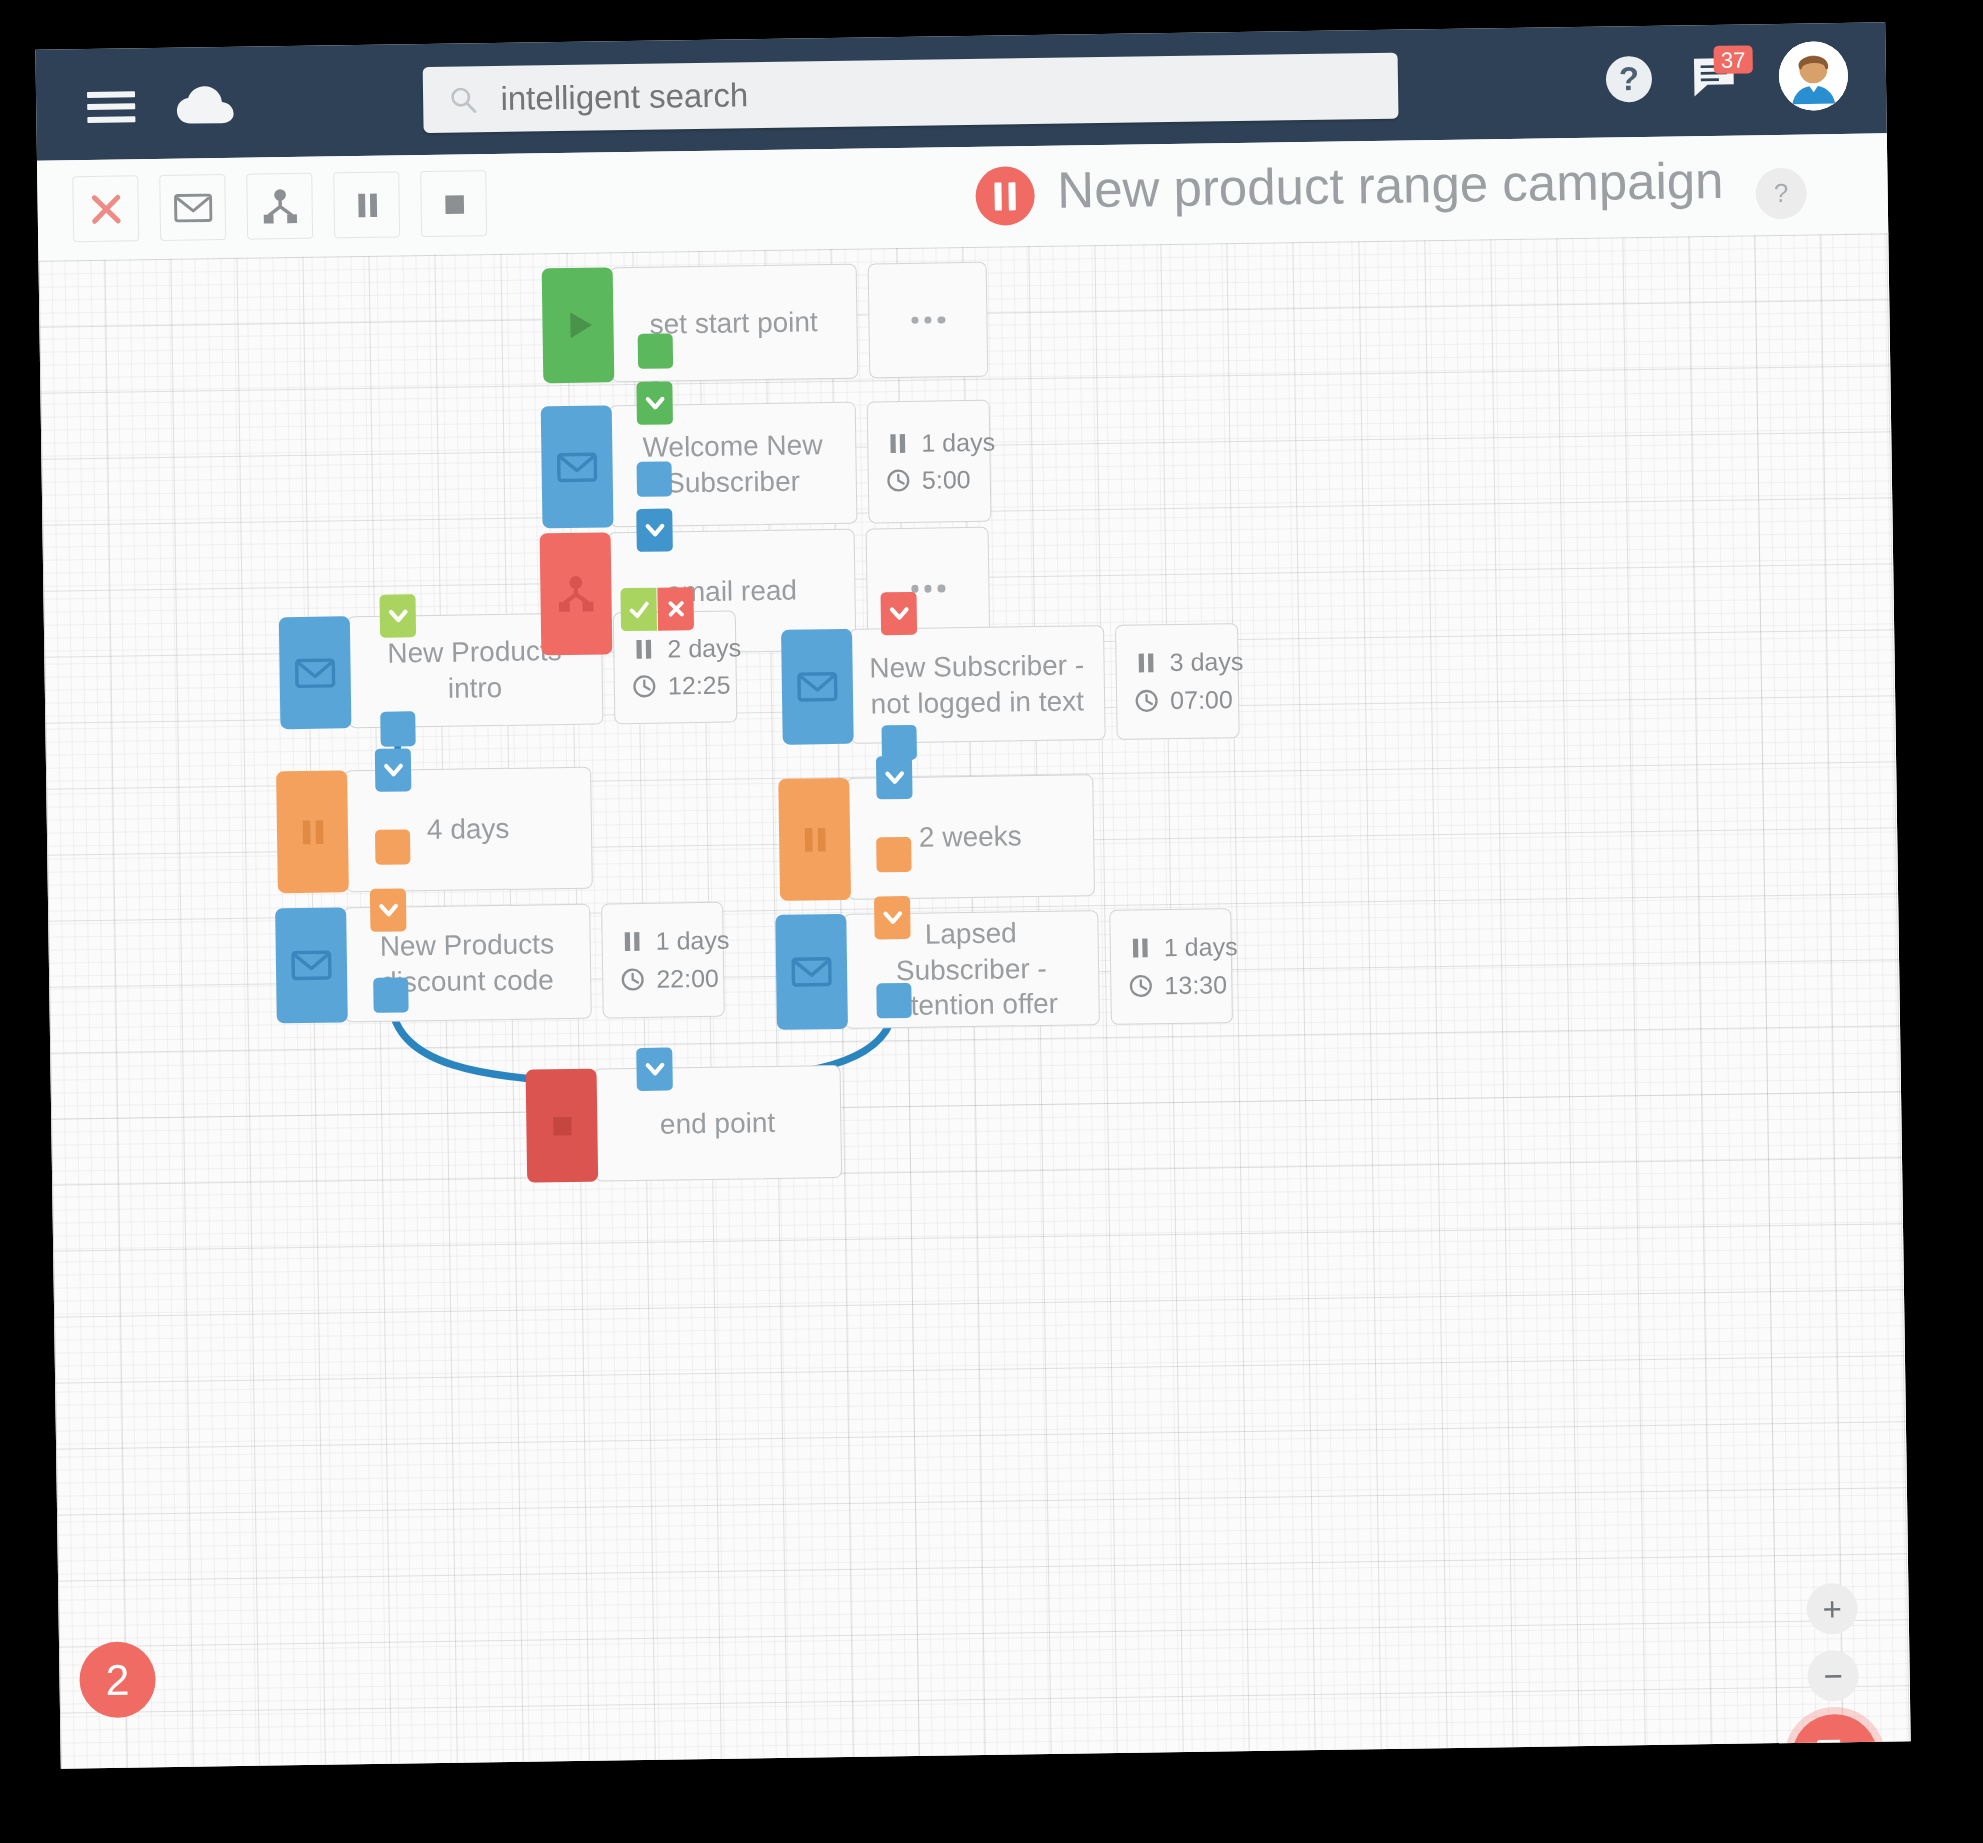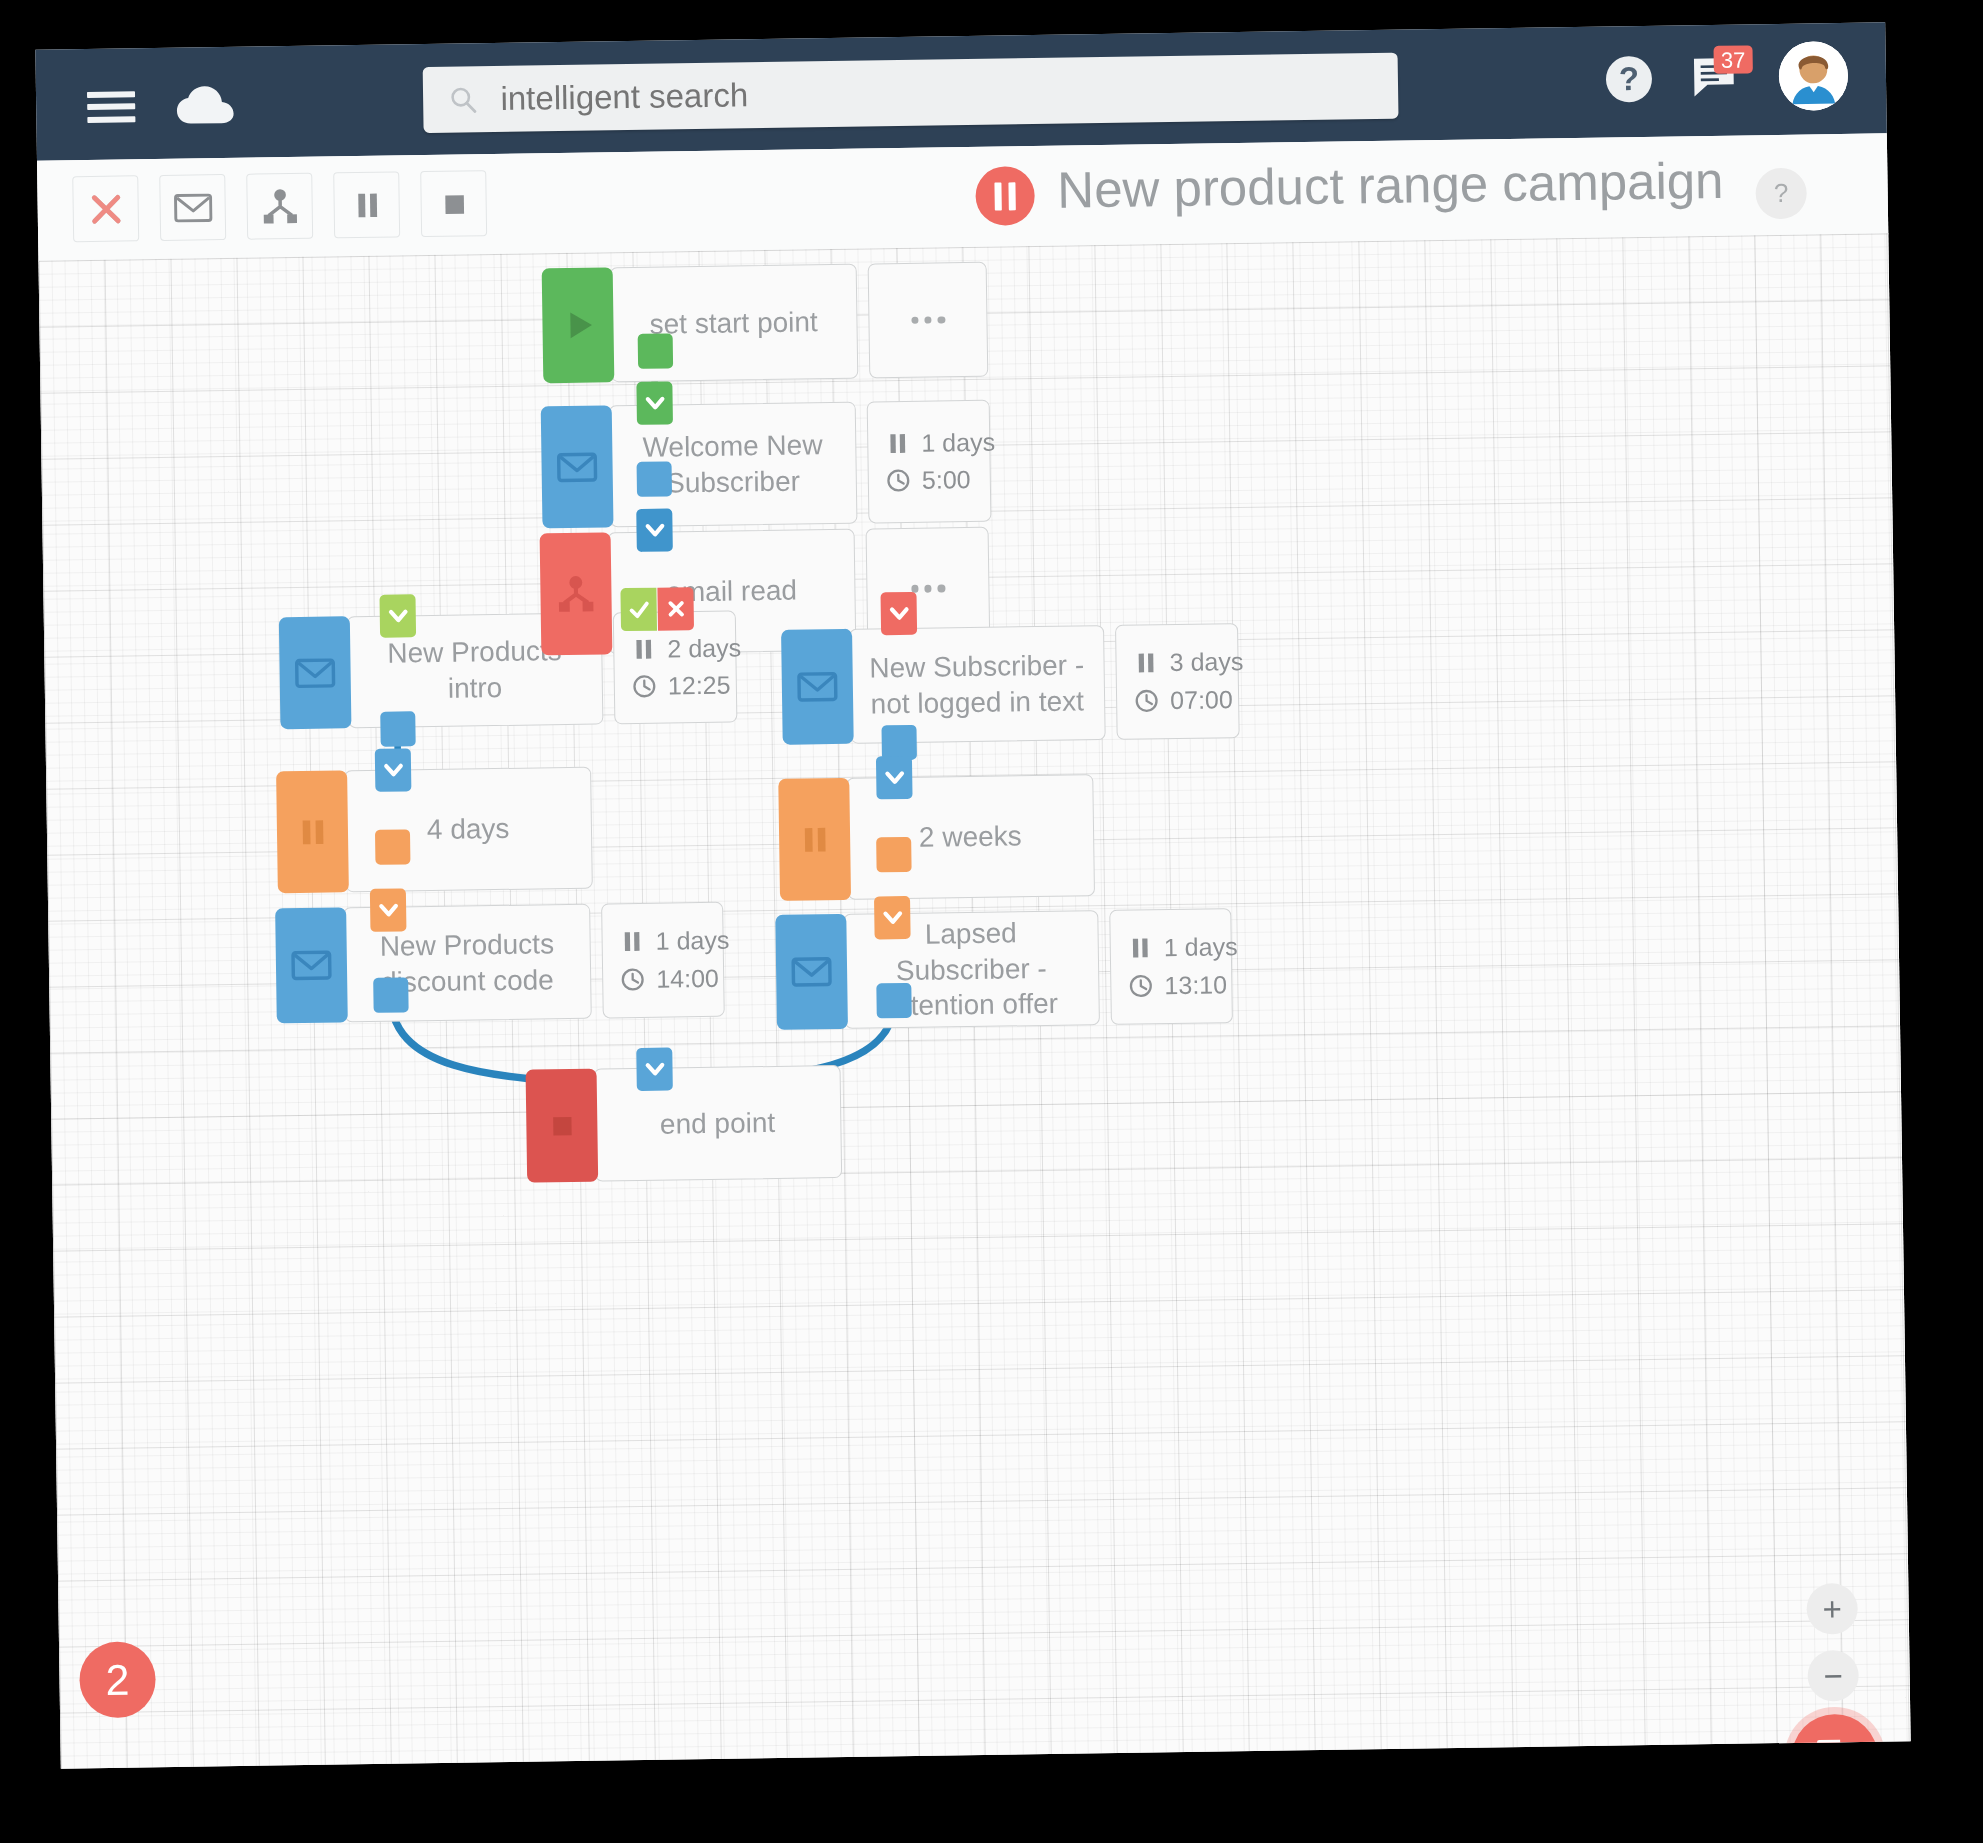--- a/index.html
+++ b/index.html
@@ -471,21 +471,21 @@
             <rect x="5" y="3" width="5" height="18" fill="#8d9093"></rect>
               <rect x="14" y="3" width="5" height="18" fill="#8d9093"></rect>
           </svg>
           <span>1 days</span>
         </div>
         <div class="row">
           <svg viewBox="0 0 24 24">
             <circle cx="12" cy="12" r="9.5" fill="none" stroke="#8d9093" stroke-width="2.2"></circle>
             <path d="M12 6.5V12l5 3" fill="none" stroke="#8d9093" stroke-width="2.2" stroke-linecap="round"></path>
           </svg>
-          <span>14:00</span>
+          <span>22:00</span>
         </div>
       </div>
     </div>
     <div class="port sq" style="left:324px;top:722px;background:#59a5d8;"></div>
 
     <div class="port arrow" style="left:826px;top:648px;background:#f5a15e;">
       <svg viewBox="0 0 24 24">
           <polyline points="5,8 12,16 19,8" fill="none" stroke="#fff" stroke-width="4" stroke-linecap="round" stroke-linejoin="round"></polyline>
         </svg>
     </div>
@@ -505,21 +505,21 @@
             <rect x="5" y="3" width="5" height="18" fill="#8d9093"></rect>
               <rect x="14" y="3" width="5" height="18" fill="#8d9093"></rect>
           </svg>
           <span>1 days</span>
         </div>
         <div class="row">
           <svg viewBox="0 0 24 24">
             <circle cx="12" cy="12" r="9.5" fill="none" stroke="#8d9093" stroke-width="2.2"></circle>
             <path d="M12 6.5V12l5 3" fill="none" stroke="#8d9093" stroke-width="2.2" stroke-linecap="round"></path>
           </svg>
-          <span>13:10</span>
+          <span>13:30</span>
         </div>
       </div>
     </div>
     <div class="port sq" style="left:827px;top:735px;background:#59a5d8;"></div>
 
     <div class="port arrow" style="left:586px;top:796px;background:#59a5d8;">
       <svg viewBox="0 0 24 24">
           <polyline points="5,8 12,16 19,8" fill="none" stroke="#fff" stroke-width="4" stroke-linecap="round" stroke-linejoin="round"></polyline>
         </svg>
     </div>

